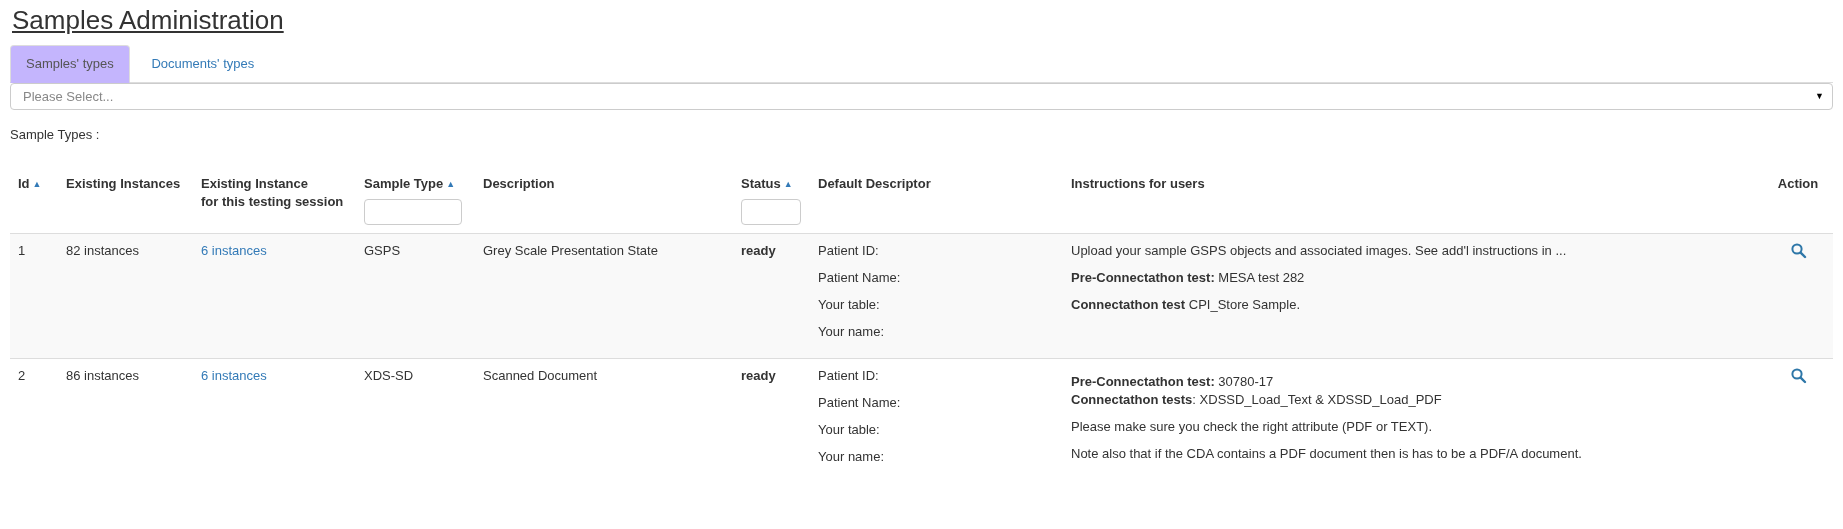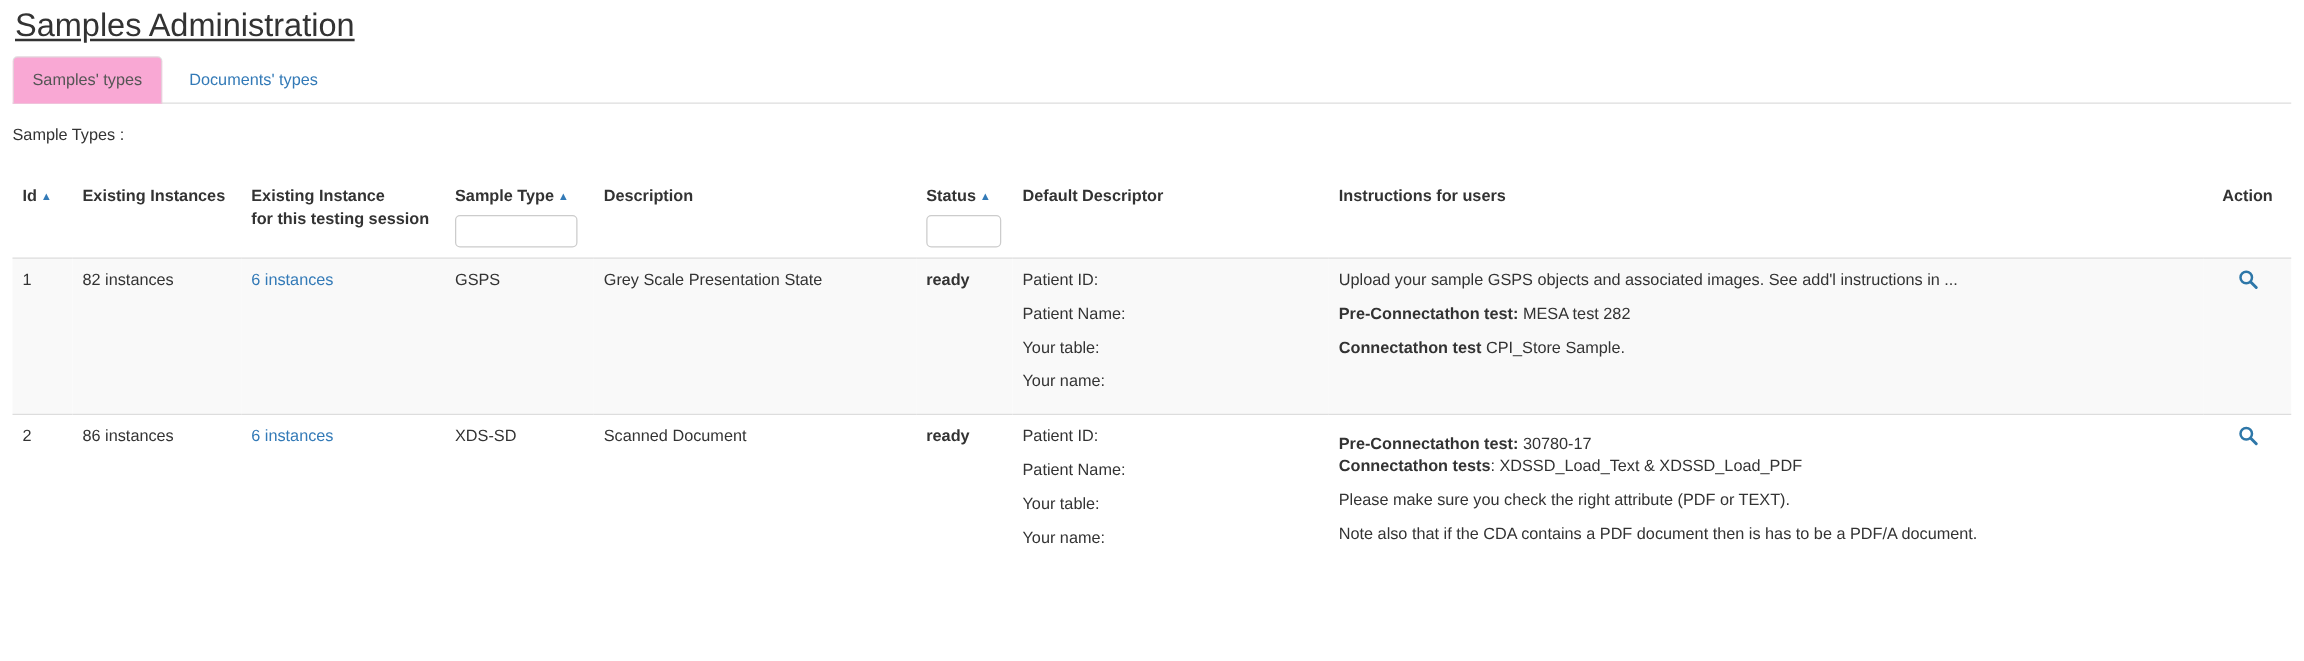--- a/index.html
+++ b/index.html
@@ -33,21 +33,21 @@
     border-bottom:1px solid var(--border);
   }
   .nav-tabs li{display:inline-block;margin-bottom:-1px;margin-right:2px;}
   .nav-tabs a{
     display:inline-block;padding:9px 15px;
     text-decoration:none;color:var(--accent);cursor:pointer;
     border:1px solid transparent;border-radius:4px 4px 0 0;
     font-size:13px;
   }
   .nav-tabs li.active a{
-    color:#555;background:#f9a8d4;
+    color:#555;background:#c4b5fd;
     border-color:var(--border);border-bottom-color:transparent;
   }
 
   
   .field-label{font-weight:bold;margin:13px 0 6px 0;}
   .select-wrap{position:relative;width:100%;}
   select.status-select{
     -webkit-appearance:none;appearance:none;
     width:100%;height:27px;
     border:1px solid var(--input-border);border-radius:4px;
@@ -104,20 +104,26 @@
   <ul class="nav-tabs">
     <li class="active">
       <a>Samples' types</a>
     </li>
     <li>
       <a>Documents' types</a>
     </li>
   </ul>
 
 
+  <div class="select-wrap">
+    <select class="status-select">
+      <option>Please Select...</option>
+    </select>
+    <span class="select-caret">▼</span>
+  </div>
 
   <p class="table-caption">Sample Types :</p>
 
   <table class="sample-table">
     <colgroup>
       <col style="width:48px">
         <col style="width:135px">
         <col style="width:163px">
       <col style="width:119px">
         <col style="width:258px">

